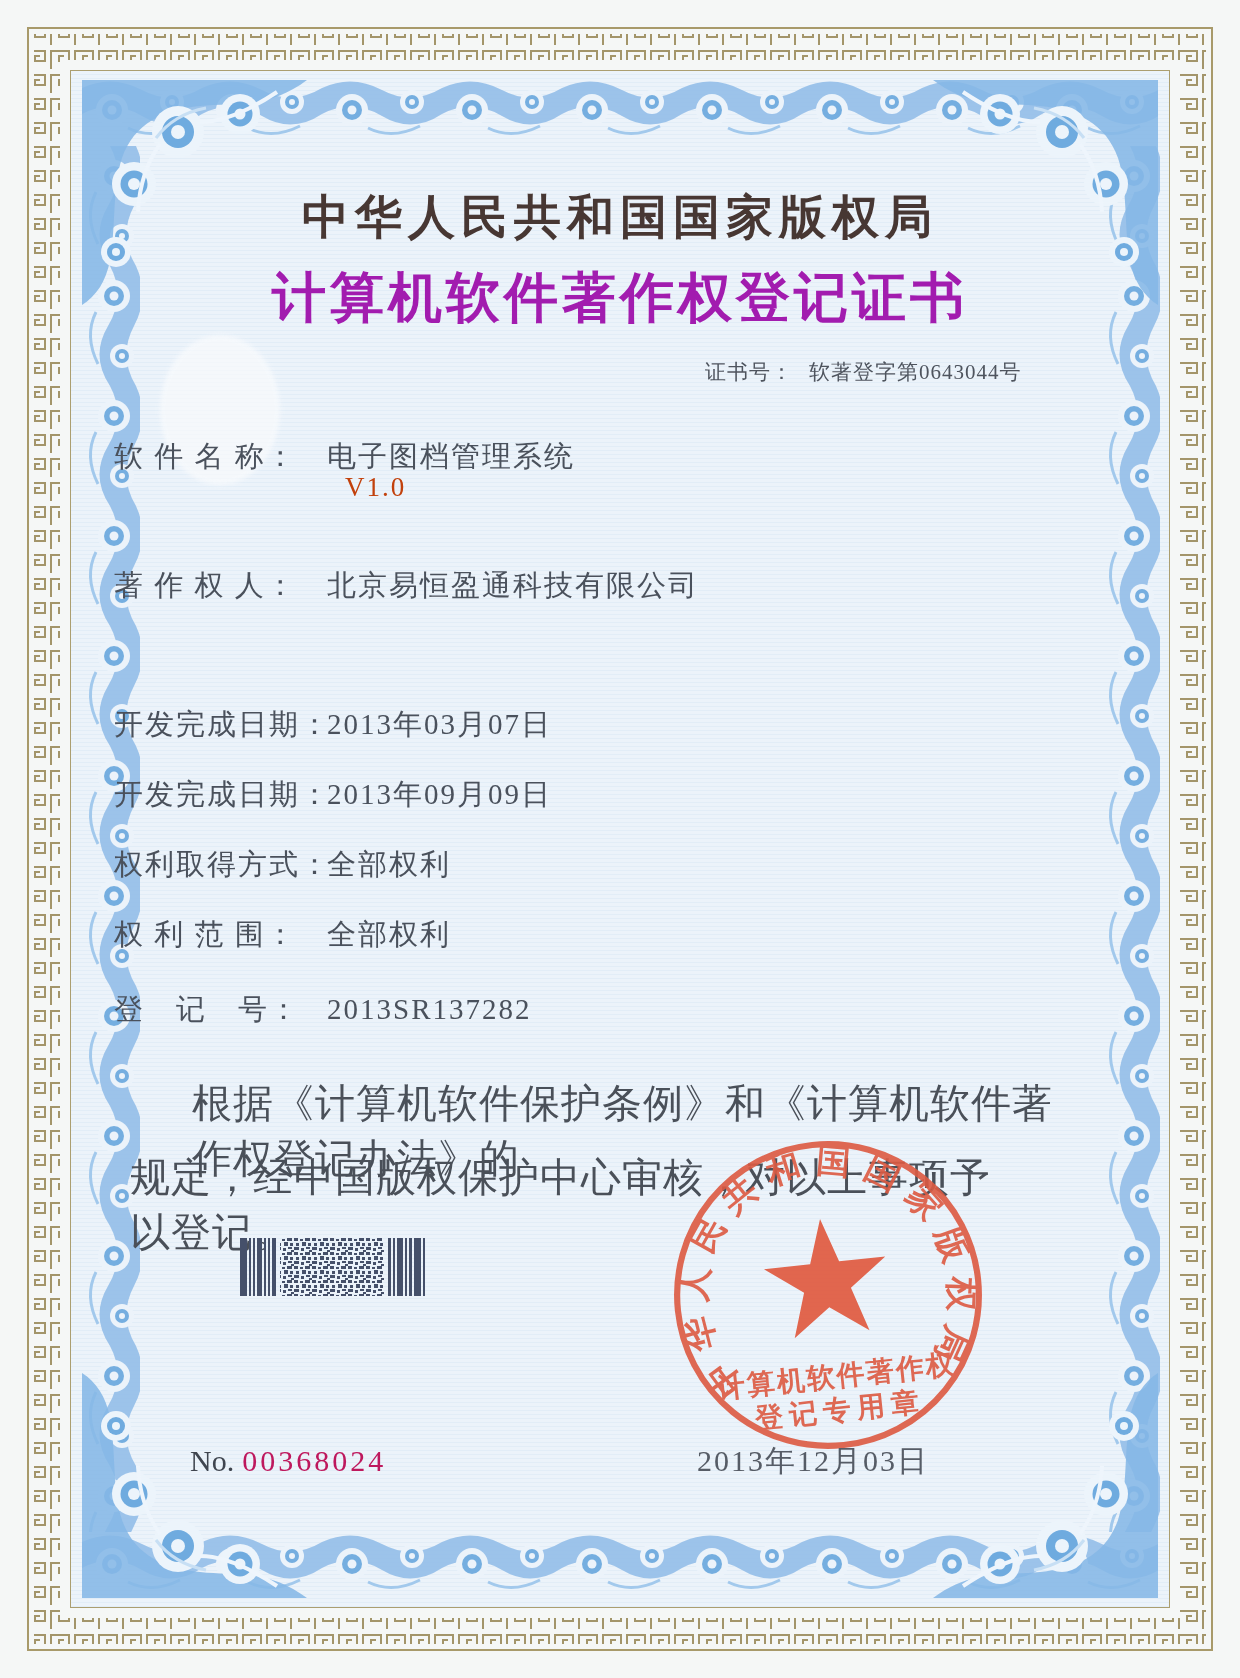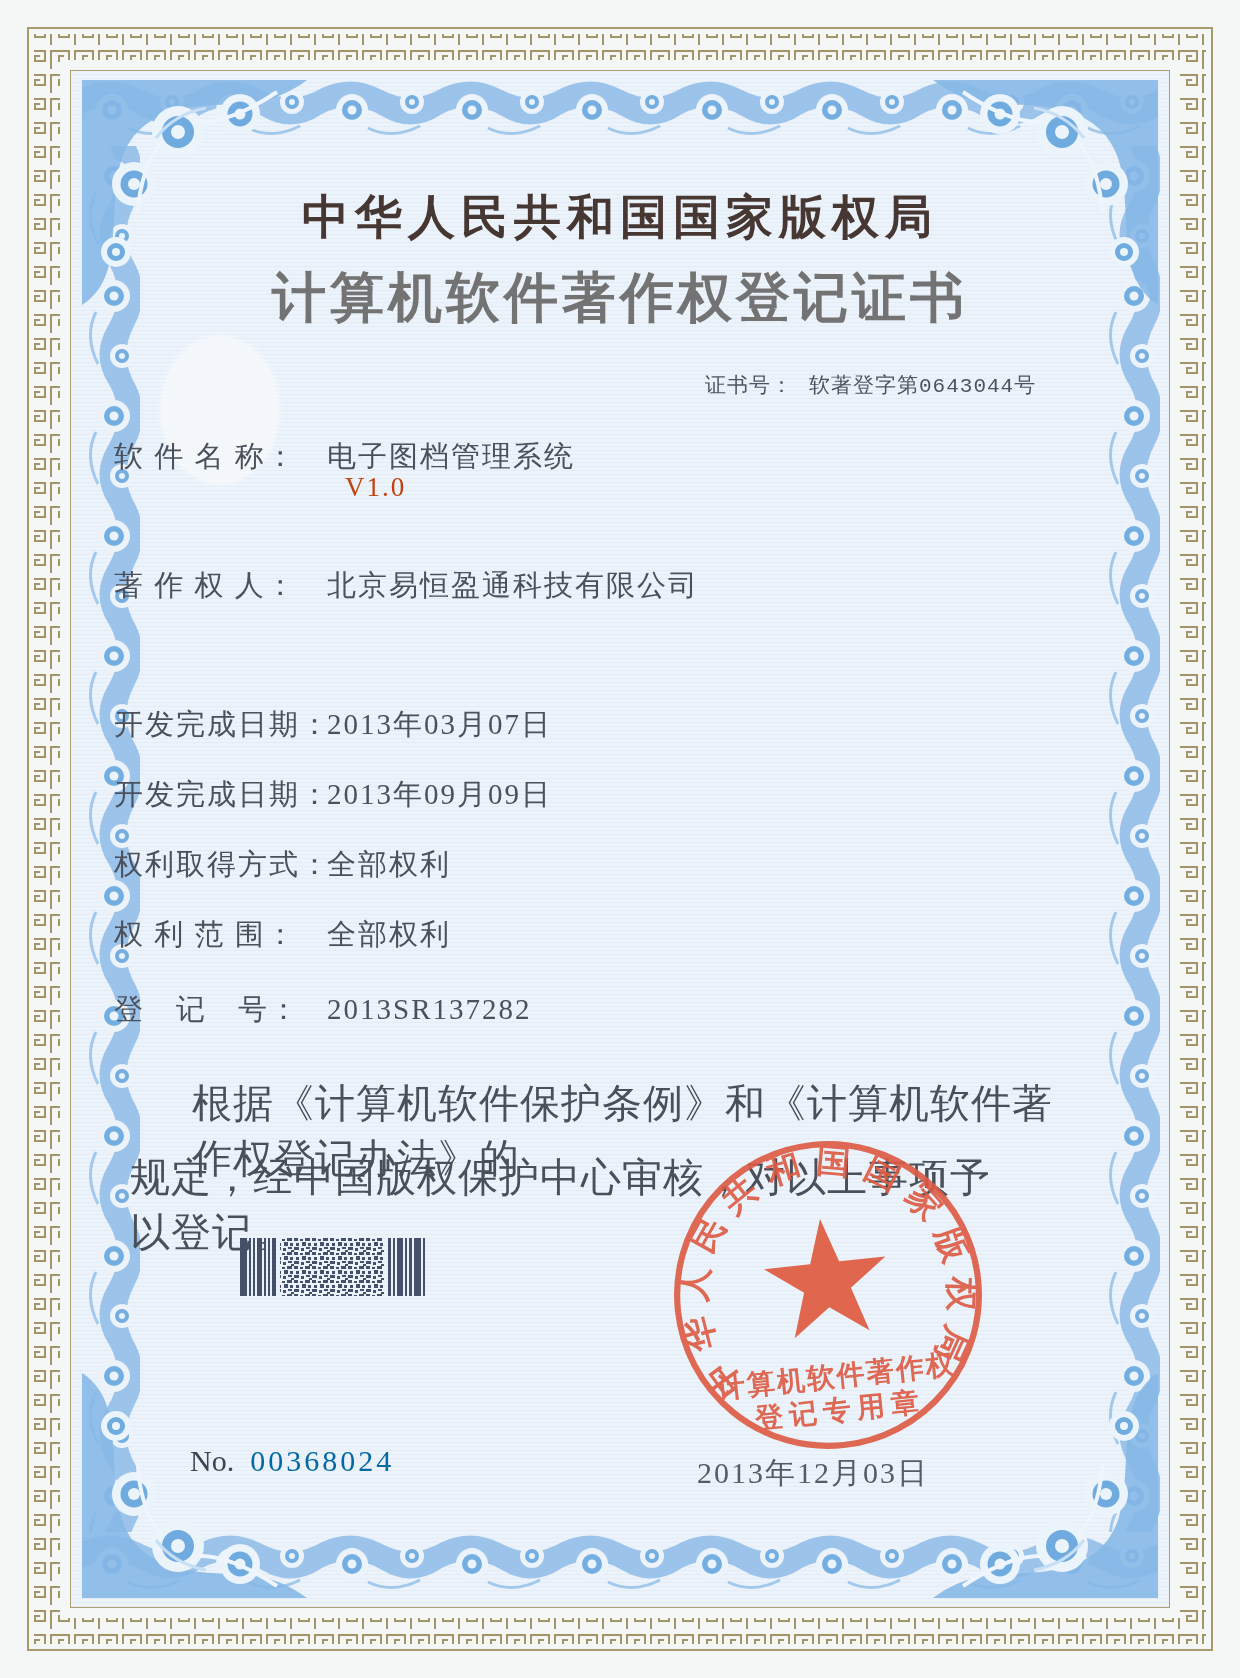--- a/index.html
+++ b/index.html
@@ -23,34 +23,34 @@
   .corner.tr{transform:scaleX(-1);}
   .corner.bl{transform:scaleY(-1);}
   .corner.br{transform:scale(-1,-1);}
   
   .title1{
     left:0;width:1240px;top:186px;text-align:center;
     font-size:47px;font-weight:bold;letter-spacing:6px;color:#473733;z-index:5;
   }
   .title2{
     left:0;width:1240px;top:262px;text-align:center;
-    font-size:54px;font-weight:bold;letter-spacing:4px;color:#737373;z-index:5;
-  }
-  .certno{left:705px;top:371px;font-size:21px;color:#4e545e;z-index:5;letter-spacing:1px;font-family:Liberation Mono, monospace;}
+    font-size:54px;font-weight:bold;letter-spacing:4px;color:#a21caf;z-index:5;
+  }
+  .certno{left:705px;top:358px;font-size:21px;color:#4e545e;z-index:5;letter-spacing:1px;}
   .certno .lbl{margin-right:16px;}
   .frow{left:114px;font-size:29px;color:#4a515c;z-index:5;white-space:nowrap;}
   .frow .flabel{display:inline-block;width:213px;letter-spacing:2px;}
   .frow .fvalue{letter-spacing:2px;}
   .version-line{left:345px;top:472px;font-size:27px;color:#c2410c;z-index:5;letter-spacing:2px;}
   .statement{left:130px;width:890px;font-size:40px;color:#4a5059;z-index:5;letter-spacing:1px;}
   .st1{top:1076px;padding-left:62px;}
   .st2{top:1150px;}
   .footer-no{left:190px;top:1444px;font-size:30px;z-index:7;color:#3f454f;}
-  .footer-no .num{color:#0369a1;letter-spacing:3px;margin-left:16px;}
-  .issue-date{left:697px;top:1441px;font-size:30px;color:#565c66;z-index:7;letter-spacing:2px;margin-top:12px;}
+  .footer-no .num{color:#be185d;letter-spacing:3px;margin-left:8px;}
+  .issue-date{left:697px;top:1441px;font-size:30px;color:#565c66;z-index:7;letter-spacing:2px;}
   
   .seal{left:673px;top:1140px;width:310px;height:310px;z-index:6;transform:rotate(-6deg);opacity:.9;}
   .seal text{font-family:"Liberation Serif","DejaVu Serif",serif;font-weight:bold;}
   .barcode{left:240px;top:1238px;z-index:5;}
   .smudge{left:160px;top:335px;width:120px;height:150px;background:#fbfcfd;border-radius:50%;
           opacity:.65;z-index:4;filter:blur(2px);}
 </style>
 </head>
 <body>
 

